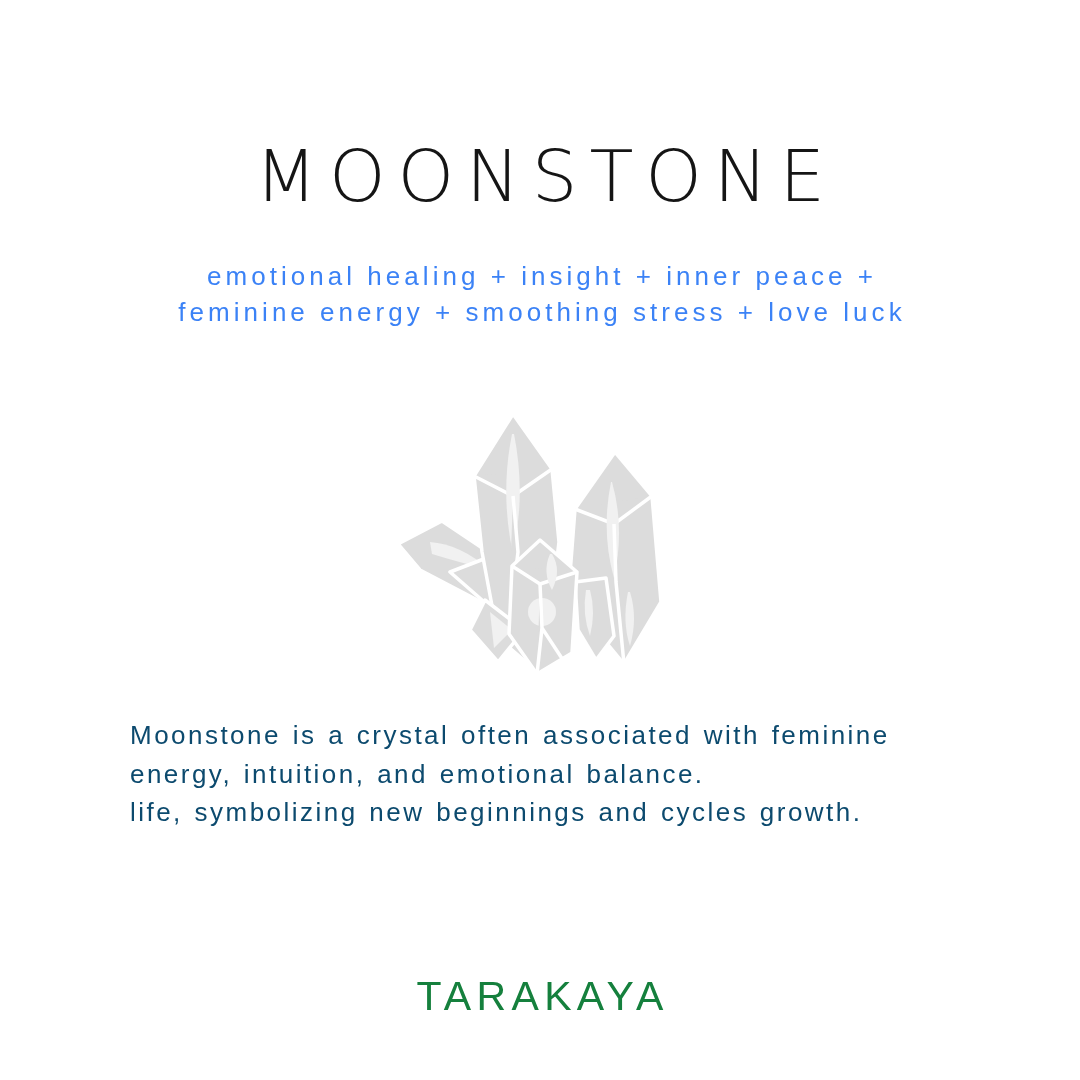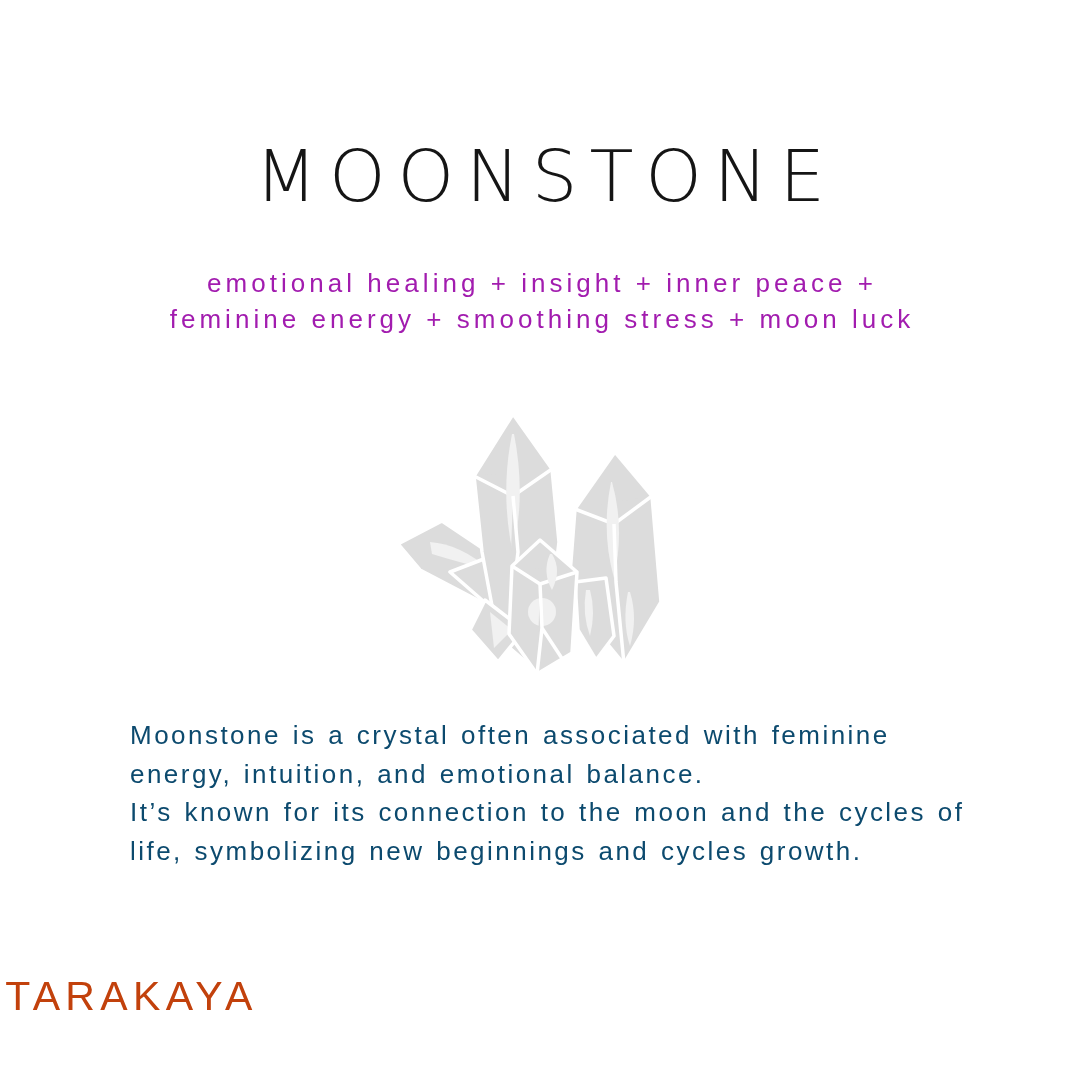--- a/index.html
+++ b/index.html
@@ -27,27 +27,27 @@
     font-weight:100;
     font-size:72px;
     line-height:72px;
     letter-spacing:0.165em;
     text-indent:0.165em;
     color:#151515;
     white-space:nowrap;
   }
   .subtitle{
     position:absolute;
-    top:265px;left:0;right:0;
+    top:258px;left:0;right:0;
     text-align:center;
     font-size:26px;
     line-height:36px;
     letter-spacing:0.155em;
     text-indent:0.155em;
-    color:#a21caf;
+    color:#3b82f6;
     white-space:nowrap;
   }
   .crystal-wrap{
     position:absolute;
     top:402px;left:390px;
     width:300px;height:290px;
   }
   .crystal-wrap svg{display:block;width:100%;height:100%;}
   .description{
     position:absolute;
@@ -56,26 +56,27 @@
     font-size:26px;
     line-height:38.5px;
     letter-spacing:0.095em;
     word-spacing:0.08em;
     color:#0c4a6e;
     white-space:nowrap;
   }
   .brand{
     position:absolute;
     top:972px;left:0;right:0;
+    text-align:center;
     font-size:41px;
     line-height:48px;
     font-weight:400;
     letter-spacing:0.13em;
     text-indent:0.13em;
-    color:#c2410c;
+    color:#15803d;
     white-space:nowrap;
   }
   .cr{
     fill:var(--crystal-main);
     stroke:var(--crystal-outline);
     stroke-width:3.5;
     stroke-linejoin:round;
   }
   .cr-hi{
     fill:var(--crystal-light);
@@ -84,21 +85,21 @@
 </style>
 </head>
 <body>
 
 <div class="poster">
 
   <h1 class="title">MOONSTONE</h1>
 
   <div class="subtitle">
     <div>emotional healing + insight + inner peace +</div>
-    <div>feminine energy + smoothing stress + moon luck</div>
+    <div>feminine energy + smoothing stress + love luck</div>
   </div>
 
   <div class="crystal-wrap">
     <svg viewBox="0 0 300 290" xmlns="http://www.w3.org/2000/svg" aria-hidden="true">
 
       <polygon class="cr" points="8,142 52,119 122,166 95,202 30,168"></polygon>
       <path class="cr-hi" d="M40,140 Q70,142 100,168 Q68,160 42,152 Z"></path>
       <polygon class="cr" points="60,170 112,150 132,176 100,205"></polygon>
 
       <polygon class="cr" points="123,12 84,74 92,150 108,236 136,260 161,207 169,140 162,67"></polygon>
@@ -123,19 +124,18 @@
       <path class="cr" d="M122,164 L150,182 L187,170" fill="none"></path>
       <path class="cr-hi" d="M160,152 Q152,170 162,188 Q172,168 162,152 Z"></path>
       <circle class="cr-hi" cx="152" cy="210" r="14"></circle>
       <path class="cr" d="M150,182 L152,226 L147,272 M152,226 L173,258" fill="none"></path>
     </svg>
   </div>
 
   <div class="description">
     <div>Moonstone is a crystal often associated with feminine</div>
     <div>energy, intuition, and emotional balance.</div>
-    <div>It’s known for its connection to the moon and the cycles of</div>
     <div>life, symbolizing new beginnings and cycles growth.</div>
   </div>
 
   <div class="brand">TARAKAYA</div>
 
 </div>
 
 </body></html>

